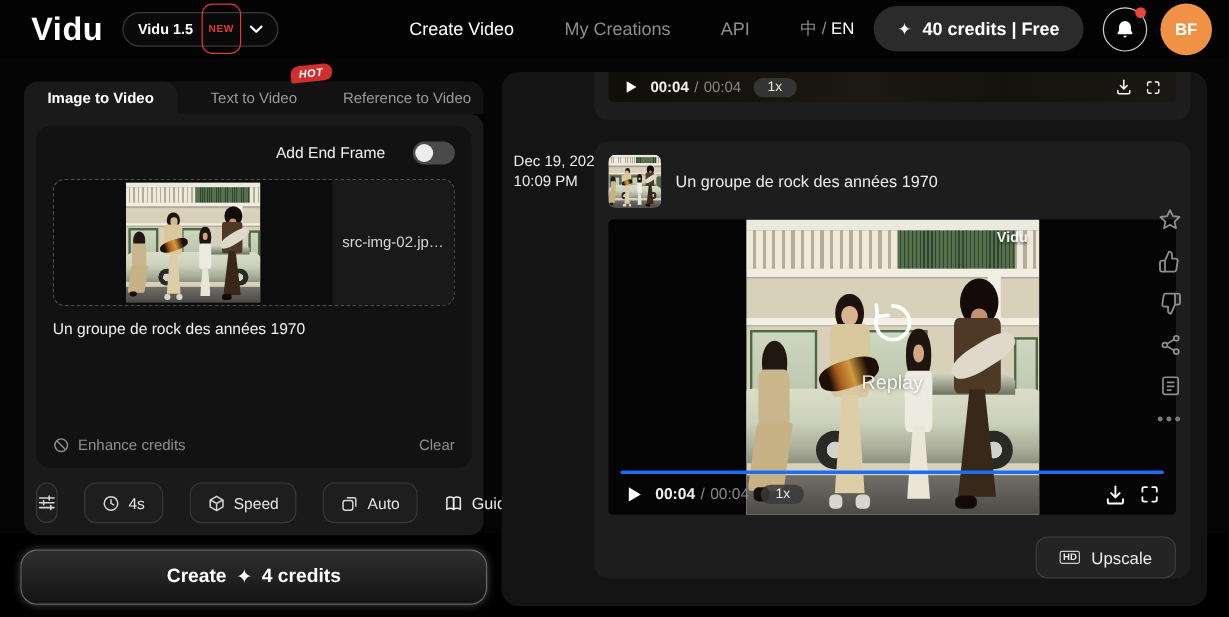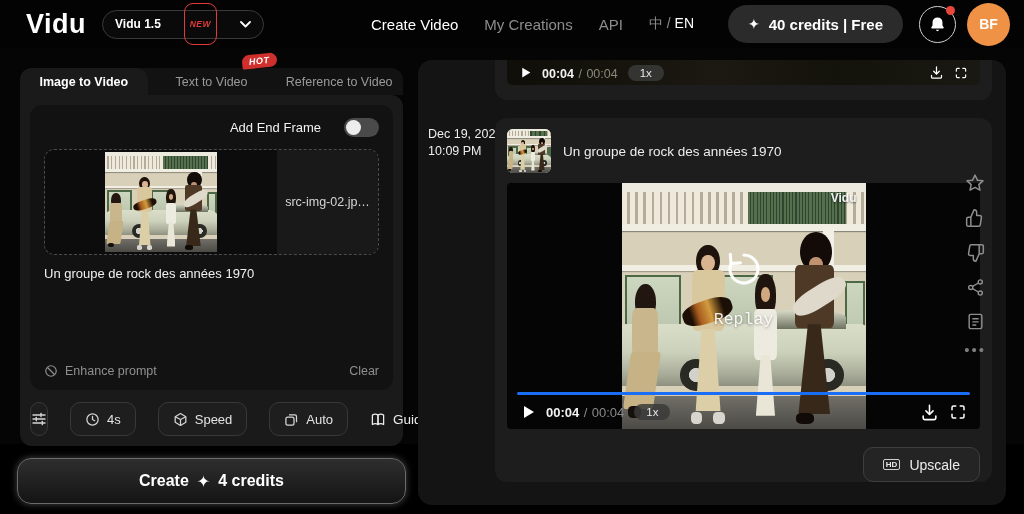--- a/index.html
+++ b/index.html
@@ -3,24 +3,24 @@
 <meta charset="utf-8">
 <style>
   * { margin:0; padding:0; box-sizing:border-box; }
   html,body { width:1024px; height:514px; background:#000; overflow:hidden;
     font-family:"Liberation Sans","DejaVu Sans",sans-serif; -webkit-font-smoothing:antialiased; }
   .page { position:relative; width:1024px; height:444px; background:#050505; color:#fff; }
 
   
   .nav { position:absolute; top:0; left:0; right:0; height:48px; display:flex; align-items:center; padding:0 14px 0 26px; background:#030303; }
   .logo { font-size:27px; font-weight:700; letter-spacing:.5px; color:#fff; }
-  .model-pill { margin-left:16px; height:29px; display:flex; align-items:center; gap:23px; padding:0 12px; border:1px solid #3a3a3a; border-radius:16px; background:#0a0a0a; cursor:pointer; }
+  .model-pill { margin-left:16px; height:29px; display:flex; align-items:center; gap:7px; padding:0 12px; border:1px solid #3a3a3a; border-radius:16px; background:#0a0a0a; cursor:pointer; }
   .model-pill .mlabel { font-size:12px; font-weight:700; color:#fff; }
-  .new-badge { font-size:8.5px; font-weight:700; font-style:italic; color:#e03a3a; border:1.5px solid #e03a3a; border-radius:9px; padding:15px 5px; letter-spacing:.4px; }
-  .navlinks { margin-left:auto; display:flex; align-items:center; gap:26px; margin-right:34px; }
+  .new-badge { font-size:8.5px; font-weight:700; color:#e03a3a; border:1.5px solid #e03a3a; border-radius:9px; padding:15px 5px; letter-spacing:.4px; }
+  .navlinks { margin-left:auto; display:flex; align-items:center; gap:42px; margin-right:16px; }
   .navlink { font-size:15px; color:#8d8d8d; cursor:pointer; white-space:nowrap; }
   .navlink.active { color:#fff; }
   .lang { font-size:14px; color:#8d8d8d; cursor:pointer; }
   .lang .en { color:#fff; }
   .credits-pill { height:38px; display:flex; align-items:center; gap:9px; padding:0 20px; background:#2b2b2b; border-radius:20px; font-size:15px; font-weight:600; color:#fff; cursor:pointer; }
   .credits-pill .spark { font-size:14px; }
   .bell-btn { position:relative; width:37px; height:37px; margin-left:16px; border:1px solid #cfcfcf; border-radius:50%; display:flex; align-items:center; justify-content:center; cursor:pointer; }
   .bell-dot { position:absolute; top:-1px; right:0px; width:9px; height:9px; background:#e8453c; border-radius:50%; }
   .avatar { width:43px; height:43px; margin-left:11px; background:#ef9245; border-radius:50%; display:flex; align-items:center; justify-content:center; font-size:14px; font-weight:700; color:#fff; cursor:pointer; }
 
@@ -62,21 +62,21 @@
   .pspacer { flex:1; }
   .timestamp { position:absolute; left:10px; top:66px; font-size:12.5px; color:#ededed; line-height:17px; }
   .card2 { position:absolute; left:77px; top:58px; width:497px; height:364px; background:#1d1d1d; border-radius:12px; padding:11px 12px; }
   .gen-head { display:flex; align-items:center; gap:12px; }
   .head-thumb { position:relative; width:44px; height:44px; border-radius:6px; overflow:hidden; flex:none; }
   .gen-prompt { font-size:13.5px; color:#ececec; }
   .player2 { position:relative; margin-top:10px; height:246px; background:#050505; border-radius:4px; overflow:hidden; }
   .video-content { position:absolute; top:0; bottom:0; left:50%; width:244px; transform:translateX(-50%); }
   .watermark { position:absolute; top:8px; right:calc(50% - 113px); font-size:12px; font-weight:700; color:rgba(255,255,255,.92); text-shadow:0 1px 2px rgba(0,0,0,.5); }
   .replay-ov { position:absolute; left:0; right:0; top:0; bottom:36px; display:flex; flex-direction:column; align-items:center; justify-content:center; gap:20px; cursor:pointer; }
-  .replay-label { font-size:16.5px; color:rgba(255,255,255,.9); text-shadow:0 1px 3px rgba(0,0,0,.4);font-family:Liberation Mono, monospace; }
+  .replay-label { font-size:16.5px; color:rgba(255,255,255,.9); text-shadow:0 1px 3px rgba(0,0,0,.4); }
   .progress { position:absolute; left:10px; right:10px; bottom:34px; height:3px; background:#1a6ef5; border-radius:2px; cursor:pointer; }
   .pctrl { position:absolute; left:0; right:0; bottom:0; height:34px; display:flex; align-items:center; gap:10px; padding:0 13px; }
   .pctrl .timecur,.pctrl .timetot,.pctrl .timesep { font-size:13px; }
   .pctrl .timesep,.pctrl .timetot { color:#8a8a8a; }
   .actions { margin-top:18px; display:flex; justify-content:flex-end; gap:14px; }
   .abtn { height:35px; display:flex; align-items:center; gap:9px; padding:0 19px; background:#242424; border:1px solid #3e3e3e; border-radius:10px; font-size:14px; color:#ececec; cursor:pointer; }
   .hd-badge { font-size:8px; font-weight:700; border:1.3px solid #cfcfcf; border-radius:2px; padding:0 2px; color:#e8e8e8; }
   .rail { position:absolute; right:20px; top:113px; display:flex; flex-direction:column; align-items:center; gap:15px; color:#8e8e8e; }
   .rail .ric { cursor:pointer; display:flex; }
   .rail .dots { font-size:15px; letter-spacing:2px; color:#7d7d7d; cursor:pointer; line-height:8px; }
@@ -238,21 +238,21 @@
         </div>
         <div class="prompt-text">Un groupe de rock des années 1970</div>
         <div class="inner-foot">
           <span class="enhance">
             <span class="icon">
                 <svg width="14" height="14" viewBox="0 0 24 24" fill="none" stroke="#8f8f8f" stroke-width="2">
                   <circle cx="12" cy="12" r="9"></circle>
                   <line x1="6" y1="6" x2="18" y2="18"></line>
                 </svg>
               </span>
-            <span>Enhance prompt</span>
+            <span>Enhance credits</span>
           </span>
           <span class="clear">Clear</span>
         </div>
       </div>
       <div class="ctrl-row">
         <div class="cbtn sq">
           <span class="icon">
               <svg width="16" height="16" viewBox="0 0 24 24" fill="none" stroke="#d5d5d5" stroke-width="2" stroke-linecap="round">
                 <line x1="3" y1="6" x2="21" y2="6"></line>
                 <line x1="3" y1="12" x2="21" y2="12"></line>

